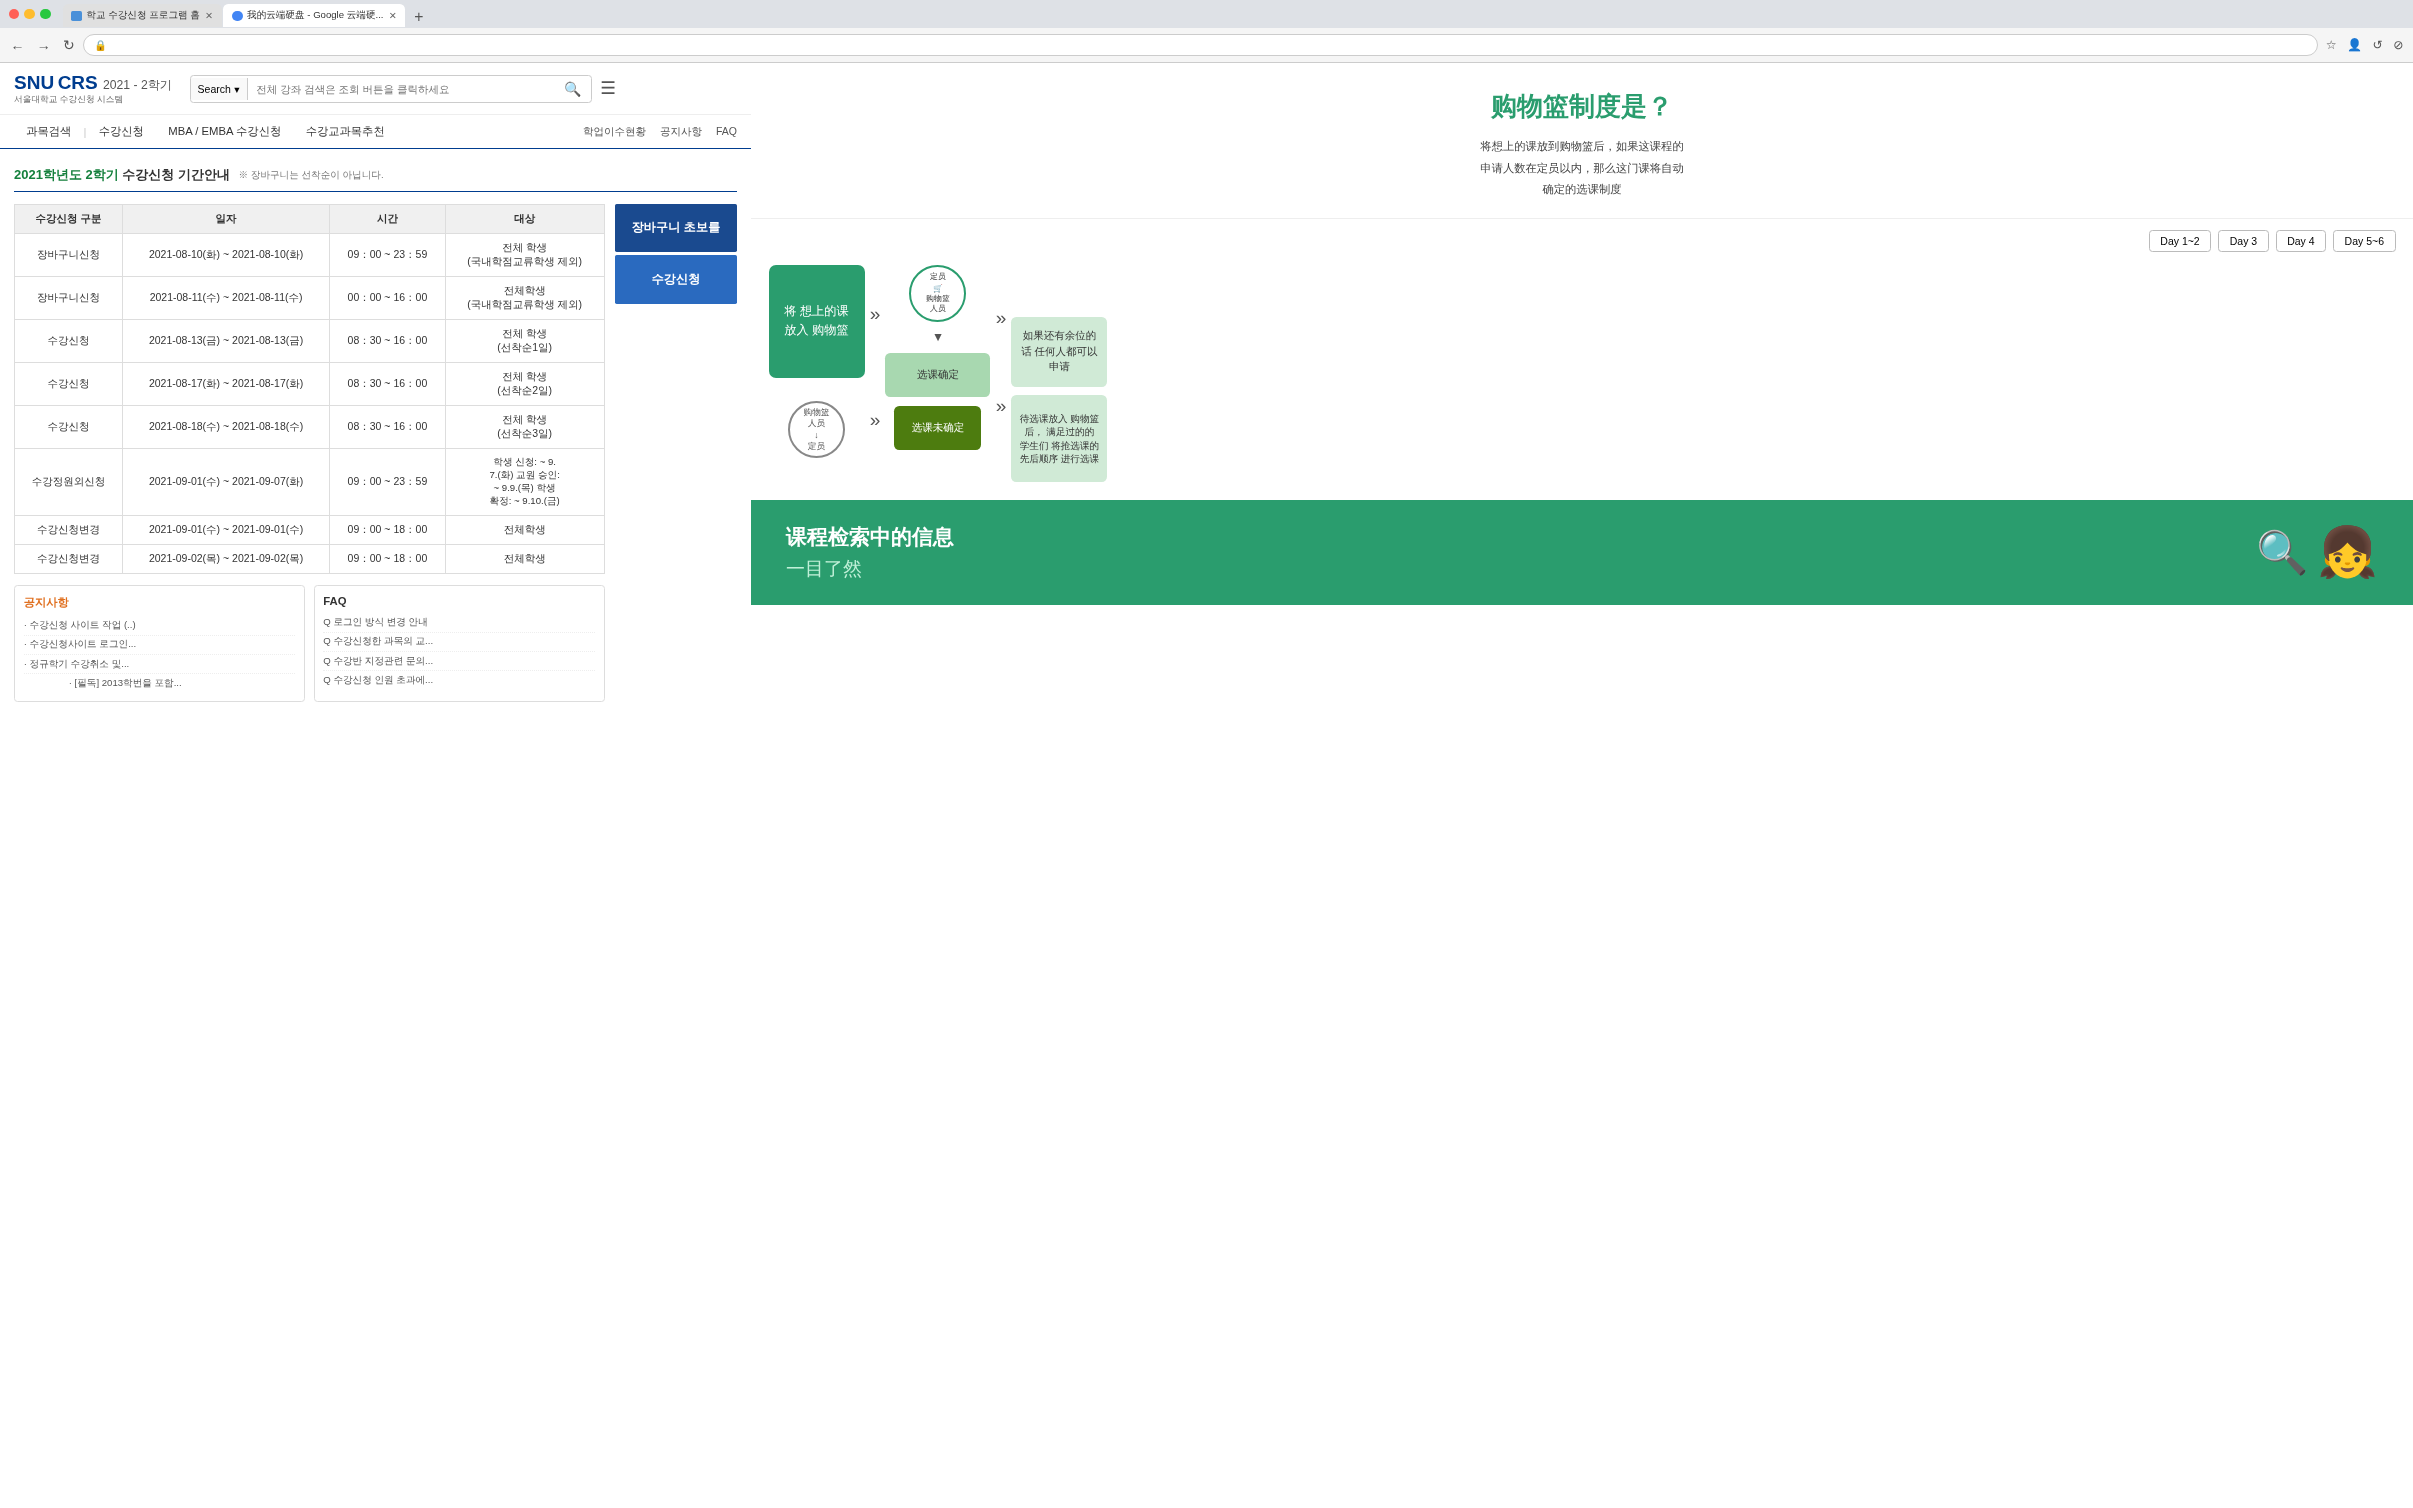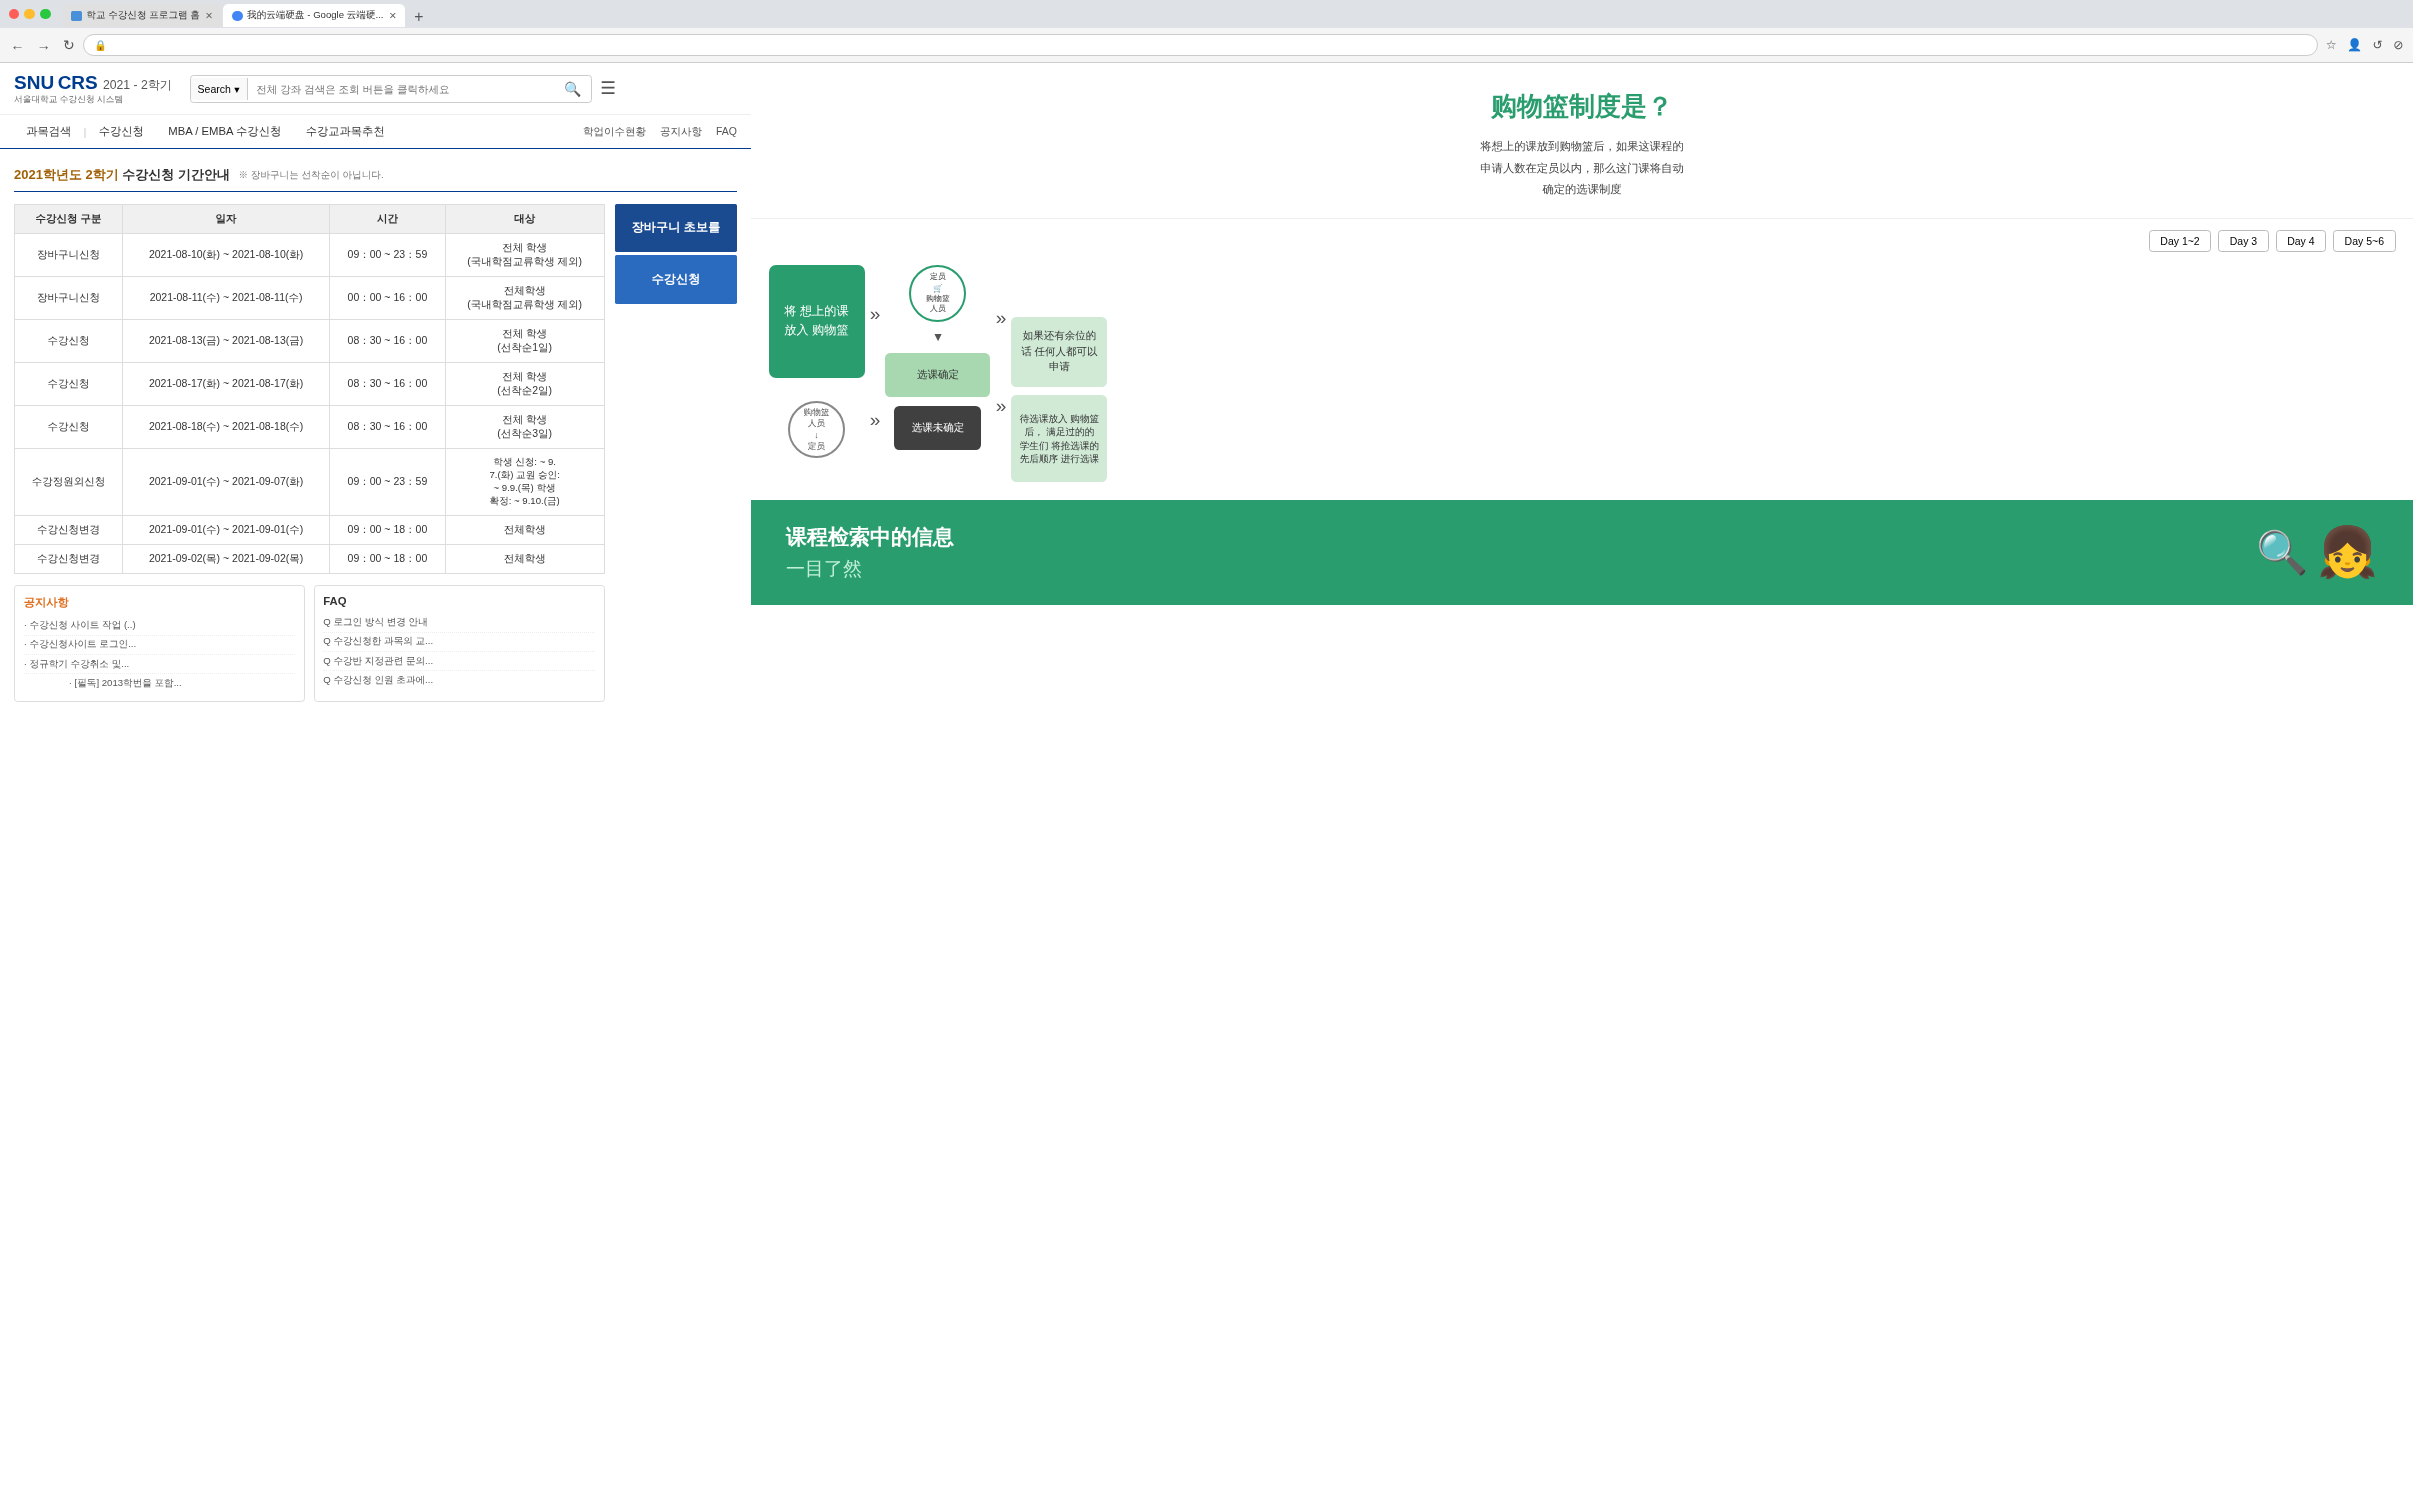--- a/index.html
+++ b/index.html
@@ -28,21 +28,21 @@
     
     .site-nav { display: flex; align-items: center; padding: 0 14px; border-bottom: 1.7px solid #003d8f; background: #fff; }
     .nav-item { padding: 8.7px 12.2px; font-size: 11.3px; color: #333; cursor: pointer; text-decoration: none; }
     .nav-separator { color: #ccc; }
     .nav-right { margin-left: auto; display: flex; gap: 14px; }
     .nav-right-item { font-size: 10.5px; color: #555; cursor: pointer; }
 
     
     .content-area { padding: 17.5px 14px; }
     .section-title-bar { display: flex; align-items: center; margin-bottom: 12.2px; padding-bottom: 7px; border-bottom: 1.7px solid #003d8f; }
-    .section-year { color: #a16207; font-weight: bold; font-size: 13px; margin-right: 3.5px; }
+    .section-year { color: #15803d; font-weight: bold; font-size: 13px; margin-right: 3.5px; }
     .section-title { font-size: 13px; font-weight: bold; color: #333; }
     .section-note { font-size: 9.6px; color: #777; margin-left: 8.7px; }
 
     
     .schedule-table { width: 100%; border-collapse: collapse; font-size: 10.5px; }
     .schedule-table th { background: #f0f0f0; border: 0.9px solid #ddd; padding: 7px; text-align: center; color: #333; font-weight: bold; }
     .schedule-table td { border: 0.9px solid #ddd; padding: 7px; text-align: center; color: #333; }
 
     .title-bar { display: flex; align-items: center; background: #dee1e6; height: 28px; }
     .win-ctrl-area { display: flex; align-items: center; gap: 5.2px; padding: 0 8.7px; }
@@ -280,21 +280,21 @@
         </div>
 
         <div style="display:flex; flex-direction:column; gap:8.7px; align-items:center;">
           <div style="width:57px; height:57px; border-radius:50%; border:2.6px solid #2a9d6e; background:#fff; display:flex; flex-direction:column; align-items:center; justify-content:center; font-size:8.7px; text-align:center; color:#333; line-height:1.3;">
             <div style="font-size:7.9px;">定员</div>
             <div style="font-size:7.9px; margin-top:1.7px;">🛒</div>
             <div style="font-size:7.9px;">购物篮<br>人员</div>
           </div>
           <div style="font-size:12.2px; color:#555;">▼</div>
           <div style="background:#a8d8b0; border-radius:5.2px; padding:7px 8.7px; width:105px; min-height:44px; display:flex; align-items:center; justify-content:center; text-align:center; font-size:10.5px; color:#333;">选课确定</div>
-          <div style="background:#404040; border-radius:5.2px; padding:7px 8.7px; width:87px; min-height:44px; display:flex; align-items:center; justify-content:center; text-align:center; font-size:10.5px; color:#fff;">选课未确定</div>
+          <div style="background:#4d7c0f; border-radius:5.2px; padding:7px 8.7px; width:87px; min-height:44px; display:flex; align-items:center; justify-content:center; text-align:center; font-size:10.5px; color:#fff;">选课未确定</div>
         </div>
 
         <div style="display:flex; flex-direction:column; gap:8.7px; padding-top:17.5px;">
           <div style="font-size:19px; color:#555; line-height:1; margin-top:26px;">»</div>
           <div style="height:52px;"></div>
           <div style="font-size:19px; color:#555; line-height:1;">»</div>
         </div>
 
         <div style="display:flex; flex-direction:column; gap:8.7px; margin-top:52px;">
           <div style="background:#d0ead6; border-radius:5.2px; padding:8.7px; width:96px; min-height:70px; display:flex; align-items:center; justify-content:center; text-align:center; font-size:10.5px; color:#333; line-height:1.5;">如果还有余位的话

